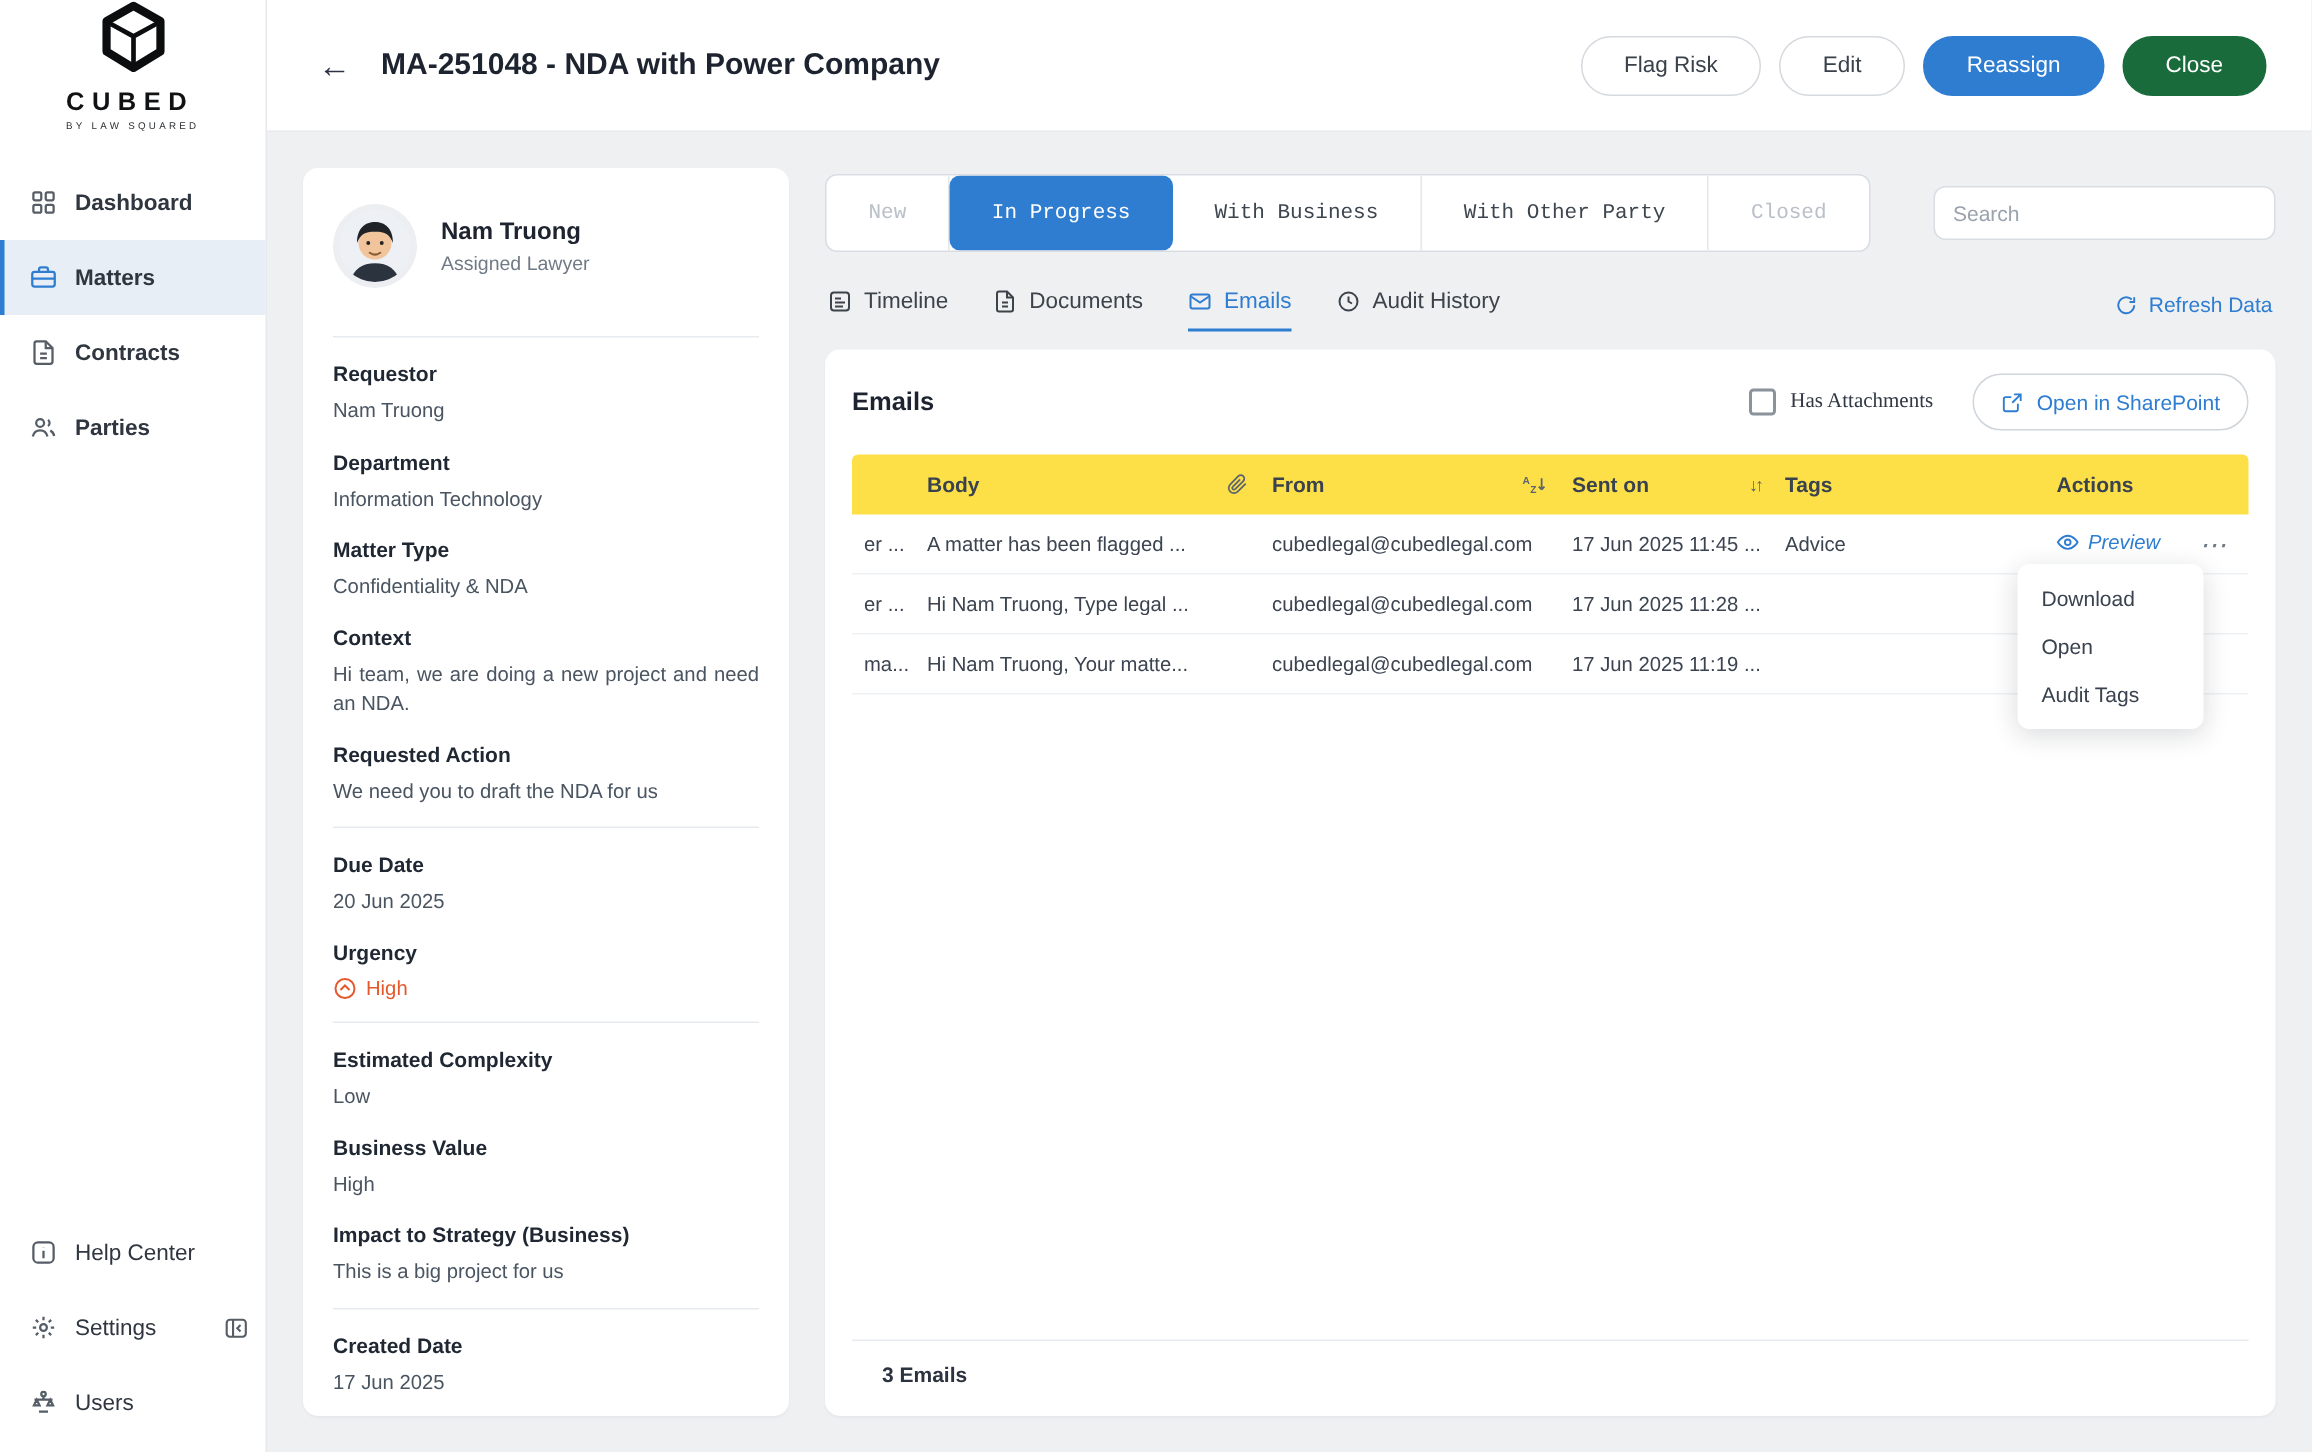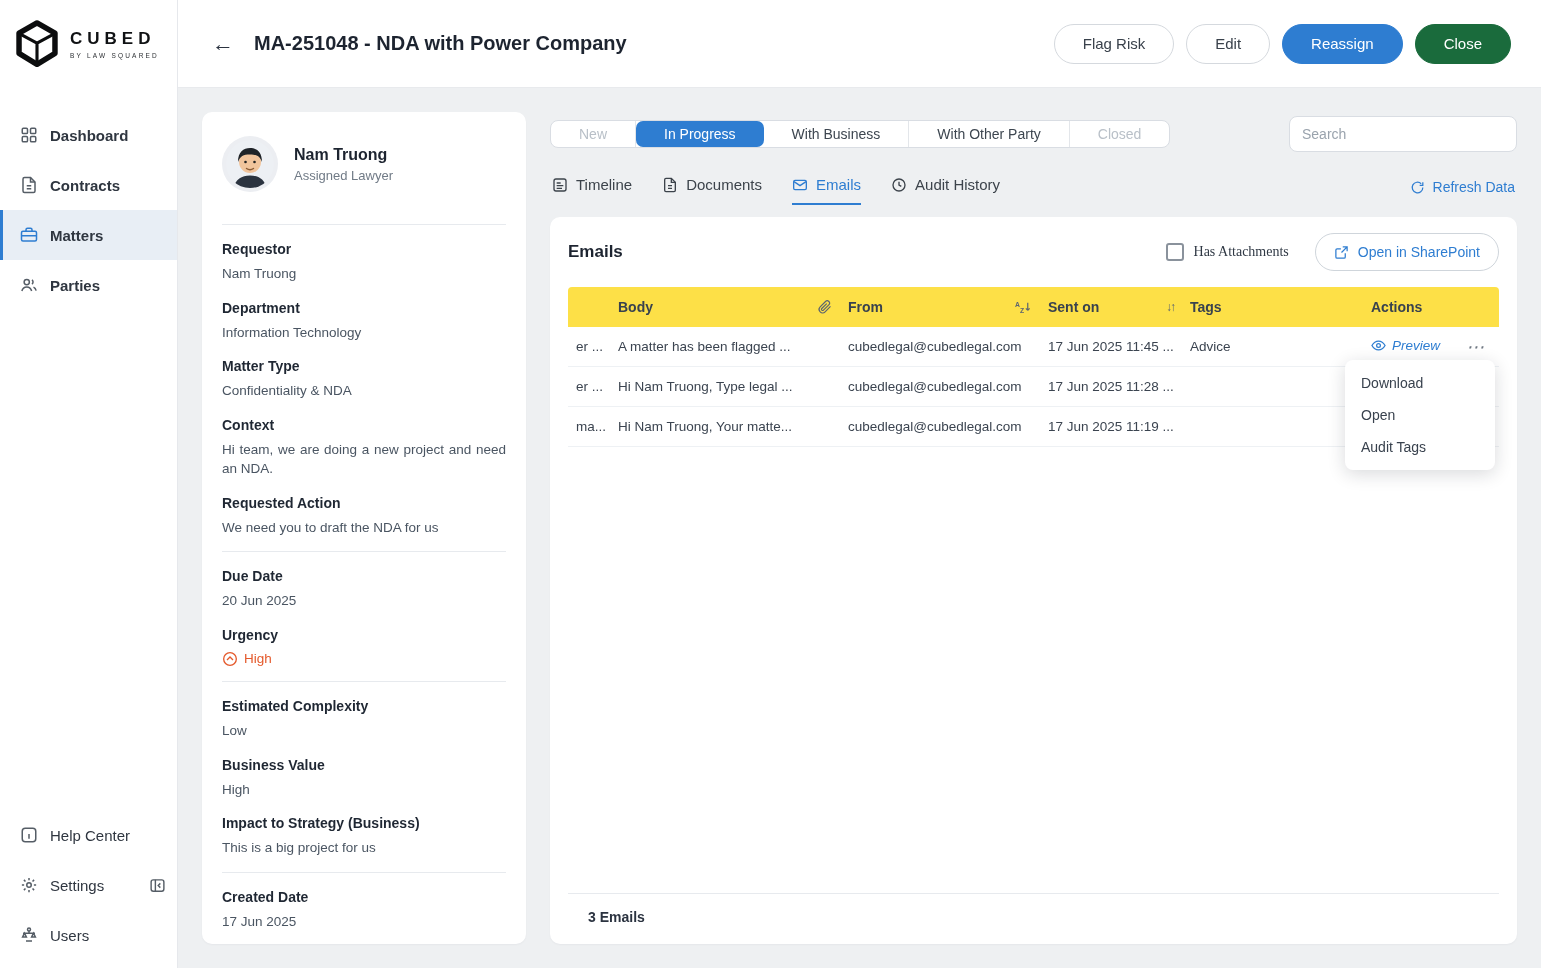--- a/index.html
+++ b/index.html
@@ -3,21 +3,21 @@
 <meta charset="utf-8">
 <style>
   * { margin:0; padding:0; box-sizing:border-box; }
   html,body { width:1541px; height:968px; }
   body { font-family:"Liberation Sans", sans-serif; background:#eef0f2; overflow:hidden; color:#2b3340; }
 
   .app { display:flex; width:1541px; height:968px; }
 
   
   .sidebar { width:178px; background:#fff; border-right:1px solid #e6e8ec; display:flex; flex-direction:column; flex-shrink:0; }
-  .logo-block { height:88px; display:flex; align-items:center; gap:8px; padding:12px 12px; }
+  .logo-block { height:88px; display:flex; align-items:center; gap:8px; padding:0 12px;flex-direction:column; }
   .brand-text { display:flex; flex-direction:column; }
   .brand-title { font-size:17px; font-weight:700; letter-spacing:5px; color:#101214; }
   .brand-sub { font-size:6.5px; letter-spacing:2.2px; color:#2c2f33; margin-top:3px; align-self:flex-end; }
   .nav { margin-top:22px; display:flex; flex-direction:column;font-weight:bold; }
   .nav-item { display:flex; align-items:center; gap:12px; height:50px; padding:0 20px; font-size:15px; color:#2f3640; cursor:pointer; }
   .nav-item .nav-icon { width:18px; height:18px; display:inline-flex; color:#555d66; }
   .nav-item.active { background:#e8eef5; border-left:3px solid #2e7dd1; padding-left:17px; }
   .nav-item.active .nav-icon { color:#2e7dd1; }
   .sidebar-spacer { flex:1; }
   .side-footer { display:flex; flex-direction:column; padding-bottom:8px; }
@@ -49,21 +49,21 @@
   .field { margin-top:16px; }
   .field-label { font-size:14px; font-weight:700; color:#1f2733; }
   .field-value { font-size:13.5px; color:#4a5562; margin-top:7px; line-height:1.45; }
   .field-value.justify { text-align:justify; }
   .urgency-value { display:flex; align-items:center; gap:6px; margin-top:8px; color:#e4592b; font-size:13.5px; }
   .urgency-value .uicon { width:16px; height:16px; display:inline-flex; }
 
   
   .right-sec { flex:1; display:flex; flex-direction:column; min-width:0; }
   .status-row { margin-top:4px; display:flex; align-items:center; justify-content:space-between; }
-  .seg-control { display:flex; background:#fff; border:1px solid #d9dde3; border-radius:8px; overflow:hidden; height:28px; }
+  .seg-control { display:flex; background:#fff; border:1px solid #d9dde3; border-radius:8px; overflow:hidden; height:52px;font-family:Liberation Mono, monospace; }
   .seg { display:flex; align-items:center; padding:0 28px; font-size:14px; color:#3d4650; border-right:1px solid #e3e6ea; cursor:pointer; white-space:nowrap; }
   .seg:last-child { border-right:none; }
   .seg.disabled { color:#b9c0c8; }
   .seg.active { background:#2e7dd1; color:#fff; border-radius:7px; border-right:none; margin:0; }
   .search-box { width:228px; height:36px; border:1px solid #d9dde3; border-radius:8px; background:#fff; padding:0 12px; font-size:14px; color:#2b3340; font-family:"Liberation Sans", sans-serif; }
   .search-box::placeholder { color:#9aa3ad; }
 
   .tabs-row { margin-top:24px; display:flex; align-items:flex-end; gap:30px; padding:0 2px; }
   .tab { display:flex; align-items:center; gap:8px; font-size:15px; color:#3c434b; padding-bottom:10px; border-bottom:2px solid transparent; cursor:pointer; }
   .tab .tab-icon { width:16px; height:16px; display:inline-flex; }
@@ -89,21 +89,21 @@
   .th .th-icon { margin-left:auto; display:inline-flex; color:#5b6470; }
   .sort-arrows { font-size:12px; color:#5b6470; letter-spacing:-2px; }
   .trow { height:40px; border-bottom:1px solid #eef1f4; font-size:13.5px; color:#3b4450; }
   .td { padding:0 8px; white-space:nowrap; overflow:hidden; text-overflow:clip; }
   .td-clip { color:#3b4450; }
   .td-actions { display:flex; align-items:flex-start; gap:26px; overflow:visible;font-style:italic; }
   .preview-link { display:flex; align-items:center; gap:6px; color:#2e7dd1; cursor:pointer; }
   .preview-link .eye { width:15px; height:15px; display:inline-flex; }
   .more-btn { color:#6f7883; font-size:18px; line-height:1; cursor:pointer; letter-spacing:1px; }
 
-  .ctx-menu { position:absolute; left:795px; top:143px; width:150px; background:#fff; border-radius:8px; box-shadow:0 4px 18px rgba(16,24,40,.16); padding:7px 0; z-index:5; }
+  .ctx-menu { position:absolute; left:795px; top:143px; width:124px; background:#fff; border-radius:8px; box-shadow:0 4px 18px rgba(16,24,40,.16); padding:7px 0; z-index:5; }
   .ctx-item { padding:8px 16px; font-size:14px; color:#39424e; cursor:pointer; white-space:nowrap; }
 
   .emails-foot { margin-top:auto; border-top:1px solid #e7eaee; padding:14px 20px 8px; }
   .emails-count { font-size:14px; font-weight:700; color:#2b3340; }
 
   svg { display:block; }
 </style>
 </head>
 <body>
 
@@ -128,37 +128,37 @@
         <span class="nav-icon">
           <svg viewBox="0 0 24 24" width="18" height="18" fill="none" stroke="currentColor" stroke-width="2">
               <rect x="3" y="3" width="7" height="7" rx="1.5"></rect>
               <rect x="14" y="3" width="7" height="7" rx="1.5"></rect>
               <rect x="3" y="14" width="7" height="7" rx="1.5"></rect>
               <rect x="14" y="14" width="7" height="7" rx="1.5"></rect>
             </svg>
         </span>
         <span class="nav-label">Dashboard</span>
       </div>
+      <div class="nav-item active">
+        <span class="nav-icon">
+          <svg viewBox="0 0 24 24" width="18" height="18" fill="none" stroke="currentColor" stroke-width="2">
+              <rect x="2" y="7" width="20" height="13" rx="2"></rect>
+              <path d="M8 7V5a2 2 0 0 1 2-2h4a2 2 0 0 1 2 2v2M2 13h20"></path>
+            </svg>
+        </span>
+        <span class="nav-label">Matters</span>
+      </div>
       <div class="nav-item">
         <span class="nav-icon">
           <svg viewBox="0 0 24 24" width="18" height="18" fill="none" stroke="currentColor" stroke-width="2">
               <path d="M14 2H6a2 2 0 0 0-2 2v16a2 2 0 0 0 2 2h12a2 2 0 0 0 2-2V8z"></path>
               <path d="M14 2v6h6M9 13h6M9 17h6"></path>
             </svg>
         </span>
         <span class="nav-label">Contracts</span>
-      </div>
-      <div class="nav-item active">
-        <span class="nav-icon">
-          <svg viewBox="0 0 24 24" width="18" height="18" fill="none" stroke="currentColor" stroke-width="2">
-              <rect x="2" y="7" width="20" height="13" rx="2"></rect>
-              <path d="M8 7V5a2 2 0 0 1 2-2h4a2 2 0 0 1 2 2v2M2 13h20"></path>
-            </svg>
-        </span>
-        <span class="nav-label">Matters</span>
       </div>
       <div class="nav-item">
         <span class="nav-icon">
           <svg viewBox="0 0 24 24" width="18" height="18" fill="none" stroke="currentColor" stroke-width="2">
               <circle cx="9" cy="8" r="3.5"></circle>
               <path d="M2.5 20c.8-3.6 3.4-5.5 6.5-5.5s5.7 1.9 6.5 5.5"></path>
               <path d="M16 5.2a3.5 3.5 0 0 1 0 5.6M18 14.8c1.8.8 3 2.3 3.5 4.7"></path>
             </svg>
         </span>
         <span class="nav-label">Parties</span>

